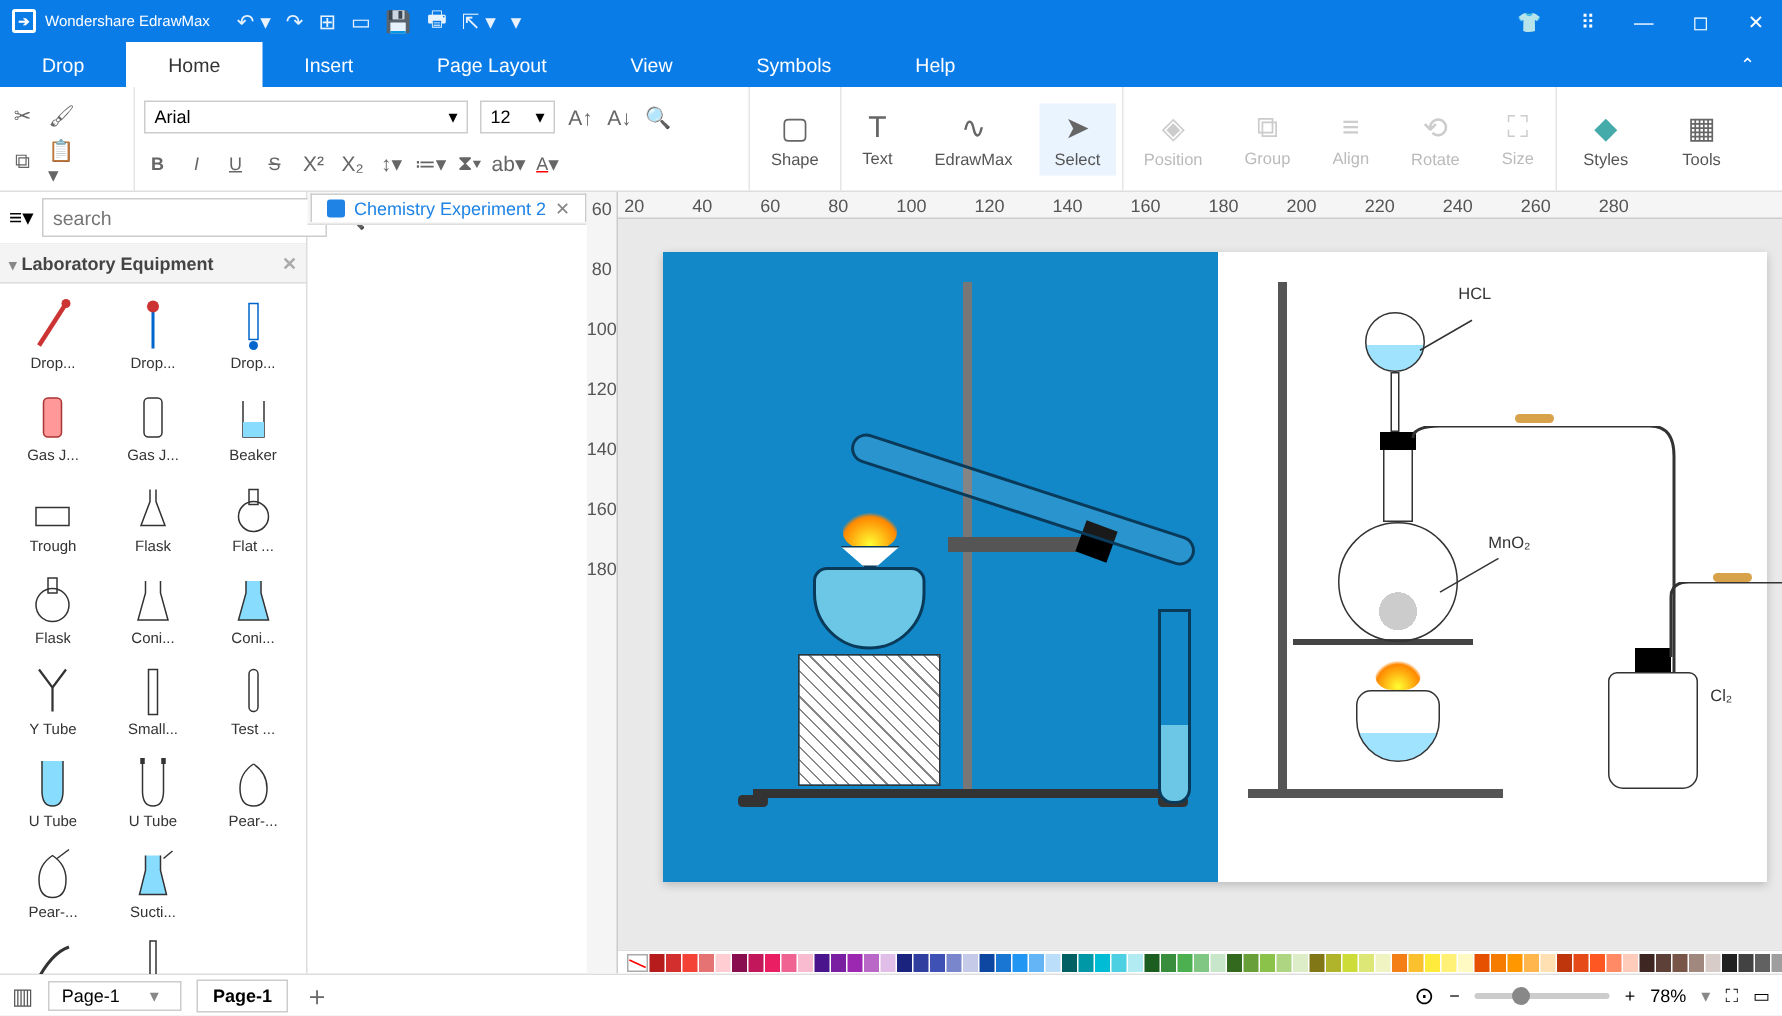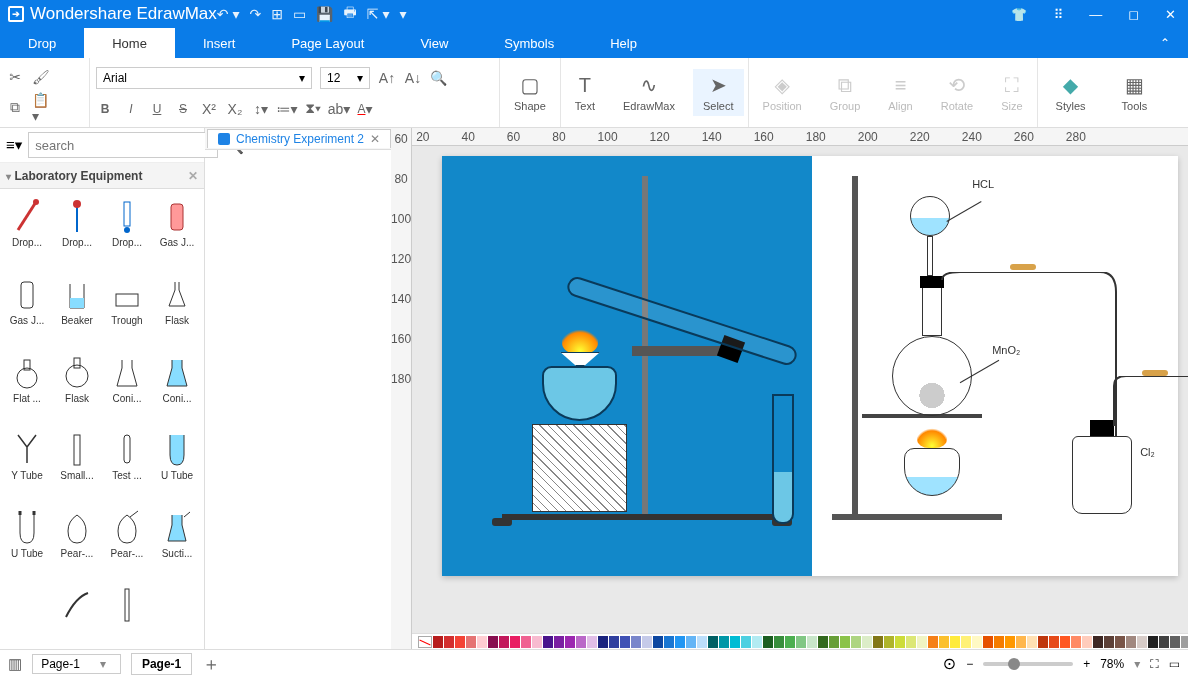--- a/index.html
+++ b/index.html
@@ -1,19 +1,19 @@
 <!DOCTYPE html>
 <html><head>
 <meta charset="utf-8">
 <style>
 *{box-sizing:border-box;margin:0;padding:0;font-family:Arial,sans-serif;font-size:12px;-webkit-user-select:none;user-select:none}
 body{width:1188px;height:677px;overflow:hidden;background:#fff}
 .titlebar{height:28px;background:#0a7ce8;display:flex;align-items:center;color:#fff;padding:0 8px}
 .titlebar .logo{width:16px;height:16px;border:2px solid #fff;border-radius:2px;margin-right:6px;display:flex;align-items:center;justify-content:center;font-weight:bold;font-size:9px}
-.titlebar .app-name{font-size:17px;}
+.titlebar .app-name{font-size:10px;margin-right:18px}
 .title-actions{display:flex;gap:10px;align-items:center}
 .title-actions span{opacity:.9;cursor:pointer;font-size:14px}
 .winctrl{margin-left:auto;display:flex;gap:18px}
 .winctrl span{cursor:pointer;padding:2px 4px;font-size:13px}
 .menubar{height:30px;background:#0a7ce8;display:flex;align-items:stretch;color:#fff}
 .menubar .tab{padding:0 28px;display:flex;align-items:center;cursor:pointer;font-size:13px}
 .menubar .tab.active{background:#fff;color:#333}
 .menubar .spacer{flex:1}
 .menubar .mright{display:flex;gap:16px;align-items:center;padding-right:18px}
 .ribbon{height:70px;border-bottom:1px solid #ddd;display:flex;align-items:stretch;background:#fff}
@@ -31,35 +31,35 @@
 .bigbtn .lbl{font-size:11px}
 .workspace{display:flex;height:521px}
 .sidebar{width:205px;border-right:1px solid #ddd;display:flex;flex-direction:column}
 .side-head{height:28px;display:flex;align-items:center;justify-content:space-between;padding:0 8px;border-bottom:1px solid #eee;font-size:13px;color:#444}
 .side-search{display:flex;align-items:center;padding:4px 6px;gap:6px;border-bottom:1px solid #eee}
 .side-search .drop{font-size:15px;cursor:pointer}
 .side-search input{flex:1;border:1px solid #ccc;height:26px;padding:0 6px;font-size:13px}
 .side-search .sico{font-size:16px;cursor:pointer;color:#444}
 .lib-title{height:26px;display:flex;align-items:center;padding:0 6px;background:#f4f4f4;border-bottom:1px solid #ddd;font-weight:bold;font-size:12px;color:#444;justify-content:space-between}
 .lib-title .chev{color:#888;font-size:10px}
-.shape-grid{flex:1;overflow:auto;padding:4px;display:grid;grid-template-columns:repeat(4,1fr);gap:4px}
+.shape-grid{flex:1;overflow:auto;padding:4px;display:grid;grid-template-columns:repeat(3,1fr);gap:4px}
 .shape-cell{display:flex;flex-direction:column;align-items:center;cursor:pointer;padding:2px}
 .shape-cell .sv{width:38px;height:42px;display:flex;align-items:center;justify-content:center}
 .shape-cell .sn{font-size:10px;color:#333;white-space:nowrap;overflow:hidden;text-overflow:ellipsis;max-width:44px;text-align:center}
 .canvas-area{flex:1;display:flex;position:relative}
 .doc-tabs{height:22px;display:flex;align-items:center;background:#f6f6f6;border-bottom:1px solid #ddd;padding-left:2px}
 .doc-tab{display:flex;align-items:center;gap:6px;background:#fff;border:1px solid #ccc;border-bottom:none;padding:2px 10px;font-size:12px;color:#1e83e5;cursor:pointer}
 .doc-tab .di{width:12px;height:12px;background:#1e83e5;border-radius:2px}
 .doc-tab .cx{color:#888;cursor:pointer}
 .canvas-wrap{flex:1;display:flex;overflow:hidden}
 .vruler{width:22px;background:#f5f5f5;border-right:1px solid #ccc;font-size:9px;color:#555;display:flex;flex-direction:column;align-items:center;padding-top:4px;gap:26px}
 .canvas-col{flex:1;display:flex;flex-direction:column}
 .hruler{height:18px;background:#f5f5f5;border-bottom:1px solid #ccc;display:flex;align-items:center;font-size:9px;color:#555;padding-left:4px;gap:32px;overflow:hidden}
 .canvas{flex:1;background:#e9e9e9;position:relative;overflow:hidden}
-.page{position:absolute;left:30px;top:10px;width:736px;height:420px;background:#fff;box-shadow:0 2px 6px rgba(0,0,0,.2);display:flex}
+.page{position:absolute;left:30px;top:22px;width:736px;height:420px;background:#fff;box-shadow:0 2px 6px rgba(0,0,0,.2);display:flex}
 .page .lhalf{width:370px;background:#1288c9;position:relative}
 .page .rhalf{flex:1;position:relative;background:#fff}
 .colorbar{height:16px;display:flex;align-items:center;padding:0 6px;gap:1px;border-top:1px solid #ddd;background:#fff}
 .colorbar .none{width:14px;height:12px;border:1px solid #aaa;position:relative}
 .colorbar .none:after{content:"";position:absolute;left:0;top:50%;right:0;border-top:1px solid red;transform:rotate(25deg)}
 .csw{width:10px;height:12px}
 .rightbar{width:36px;background:#fff;border-left:1px solid #ddd;display:flex;flex-direction:column;align-items:center;gap:14px;padding-top:2px}
 .rightbar .collapse{height:26px;display:flex;align-items:center;color:#888;cursor:pointer;font-size:14px}
 .rb{width:28px;height:28px;display:flex;align-items:center;justify-content:center;color:#555;cursor:pointer;font-size:16px}
 .rb.active{background:#1e83e5;color:#fff}

